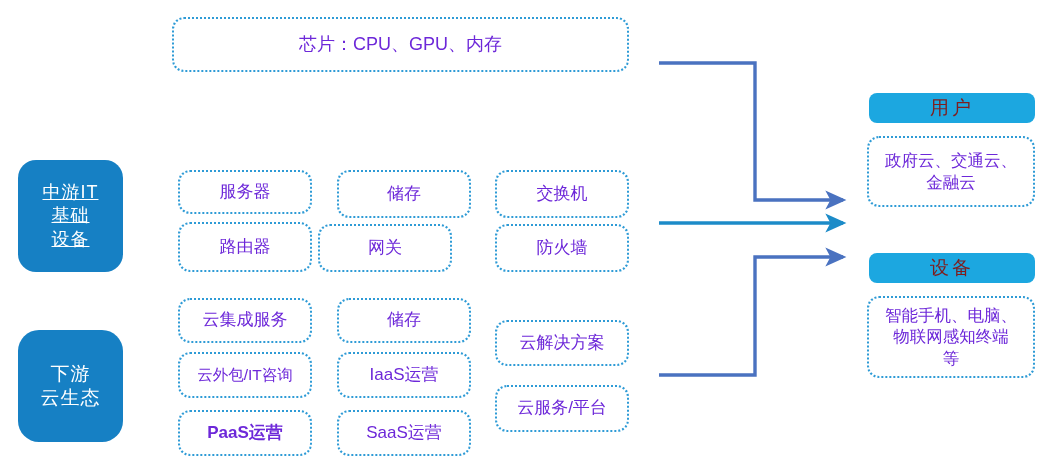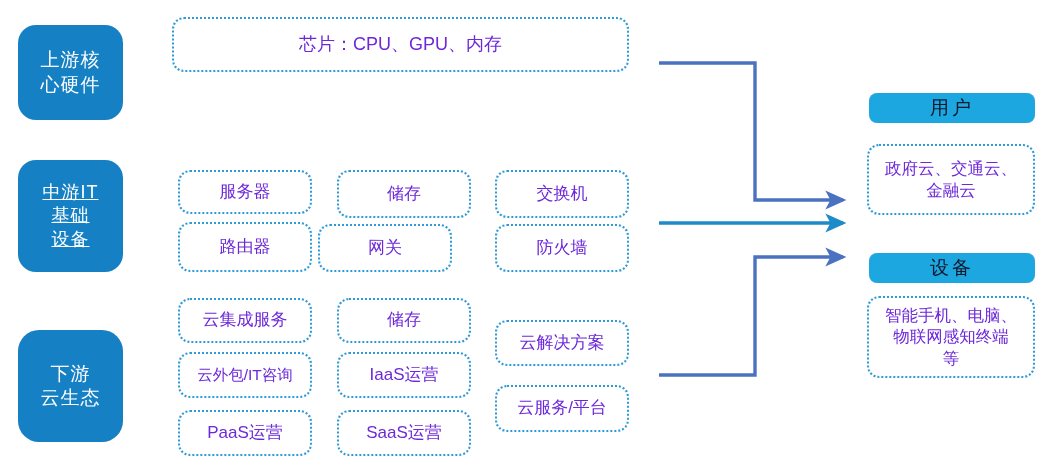--- a/index.html
+++ b/index.html
@@ -40,21 +40,21 @@
     box-sizing:border-box;
   }
   .dbox.wide { font-size:18px; }
   .dbox.small { font-size:15.5px; }
 
   
   .pill {
     position:absolute;
     background:#1CA7E0;
     border-radius:8px;
-    color:#0f172a;
+    color:#7f1d1d;
     display:flex; align-items:center; justify-content:center;
     font-size:19px;
     letter-spacing:3px;
   }
 
   
   #wires { position:absolute; left:0; top:0; width:1057px; height:470px; }
 </style>
 </head>
 <body>
@@ -71,22 +71,20 @@
       </marker>
     </defs>
 
     <path d="M659,63 L755,63 L755,200 L843,200" fill="none" stroke="#4A72C0" stroke-width="3.4" marker-end="url(#ahMuted)"></path>
 
     <path d="M659,223 L843,223" fill="none" stroke="#1C8BC8" stroke-width="3.4" marker-end="url(#ahBright)"></path>
 
     <path d="M659,375 L755,375 L755,257 L843,257" fill="none" stroke="#4A72C0" stroke-width="3.4" marker-end="url(#ahMuted)"></path>
   </svg>
 
-  <div class="tier" style="left:18px; top:25px; width:105px; height:95px;">上游核
-心硬件</div>
 
   <div class="tier" style="left:18px; top:160px; width:105px; height:112px; font-size:18px;text-decoration:underline;">中游IT
 基础
 设备</div>
 
   <div class="tier" style="left:18px; top:330px; width:105px; height:112px;border-radius:21px;">下游
 云生态</div>
 
   <div class="dbox wide" style="left:172px; top:17px; width:457px; height:55px;">芯片：CPU、GPU、内存</div>
 
@@ -95,31 +93,31 @@
   <div class="dbox" style="left:178px; top:222px; width:134px; height:50px;">路由器</div>
 
   <div class="dbox" style="left:337px; top:170px; width:134px; height:48px;">储存</div>
   <div class="dbox" style="left:318px; top:224px; width:134px; height:48px;">网关</div>
 
   <div class="dbox" style="left:495px; top:170px; width:134px; height:48px;">交换机</div>
   <div class="dbox" style="left:495px; top:224px; width:134px; height:48px;text-align:right;">防火墙</div>
 
   <div class="dbox" style="left:178px; top:298px; width:134px; height:45px;">云集成服务</div>
   <div class="dbox small" style="left:178px; top:352px; width:134px; height:46px;">云外包/IT咨询</div>
-  <div class="dbox" style="left:178px; top:410px; width:134px; height:46px;">PaaS运营</div>
+  <div class="dbox" style="left:178px; top:410px; width:134px; height:46px;font-weight:bold;">PaaS运营</div>
 
   <div class="dbox" style="left:337px; top:298px; width:134px; height:45px;">储存</div>
   <div class="dbox" style="left:337px; top:352px; width:134px; height:46px;">IaaS运营</div>
   <div class="dbox" style="left:337px; top:410px; width:134px; height:46px;">SaaS运营</div>
 
   <div class="dbox" style="left:495px; top:385px; width:134px; height:47px;">云服务/平台</div>
   <div class="dbox" style="left:495px; top:320px; width:134px; height:46px;">云解决方案</div>
 
   <div class="pill" style="left:869px; top:93px; width:166px; height:30px;">用户</div>
-  <div class="dbox" style="left:867px; top:144px; width:168px; height:71px; font-size:16.5px;">政府云、交通云、
+  <div class="dbox" style="left:867px; top:136px; width:168px; height:71px; font-size:16.5px;">政府云、交通云、
 金融云</div>
 
   <div class="pill" style="left:869px; top:253px; width:166px; height:30px;">设备</div>
   <div class="dbox" style="left:867px; top:296px; width:168px; height:82px; font-size:16.5px;">智能手机、电脑、
 物联网感知终端
 等</div>
 
 </div>
 
 </body></html>

